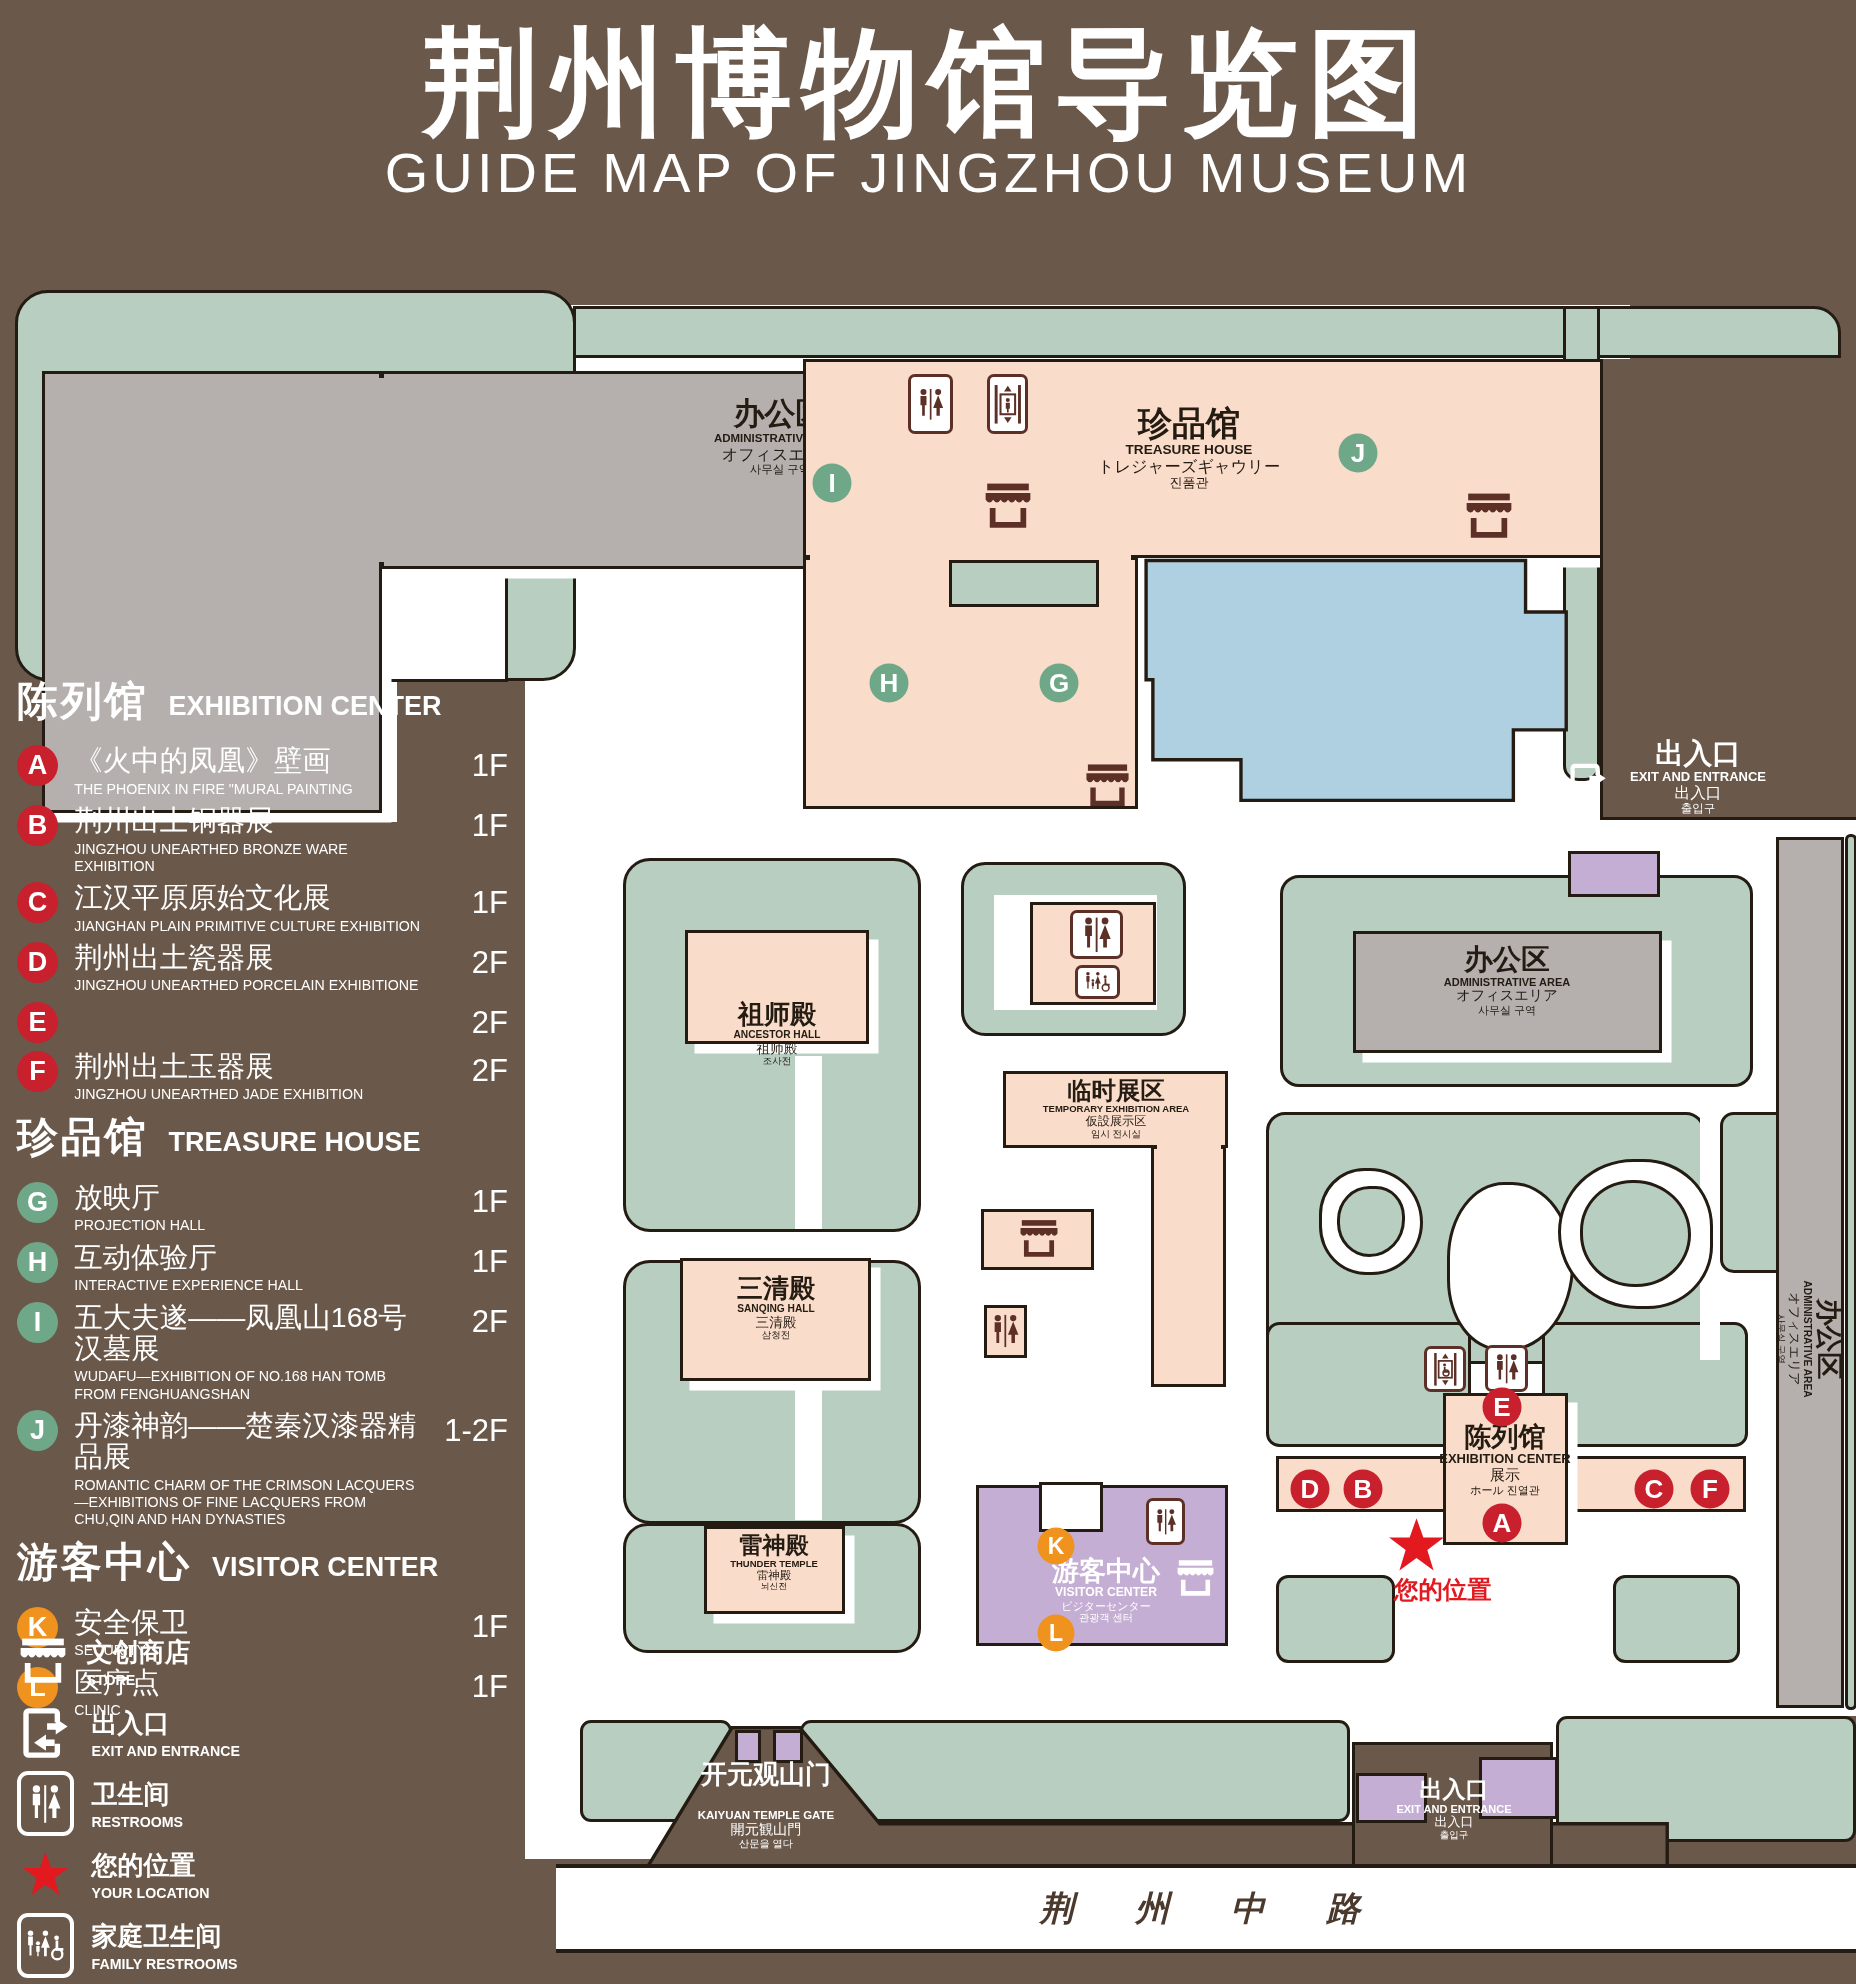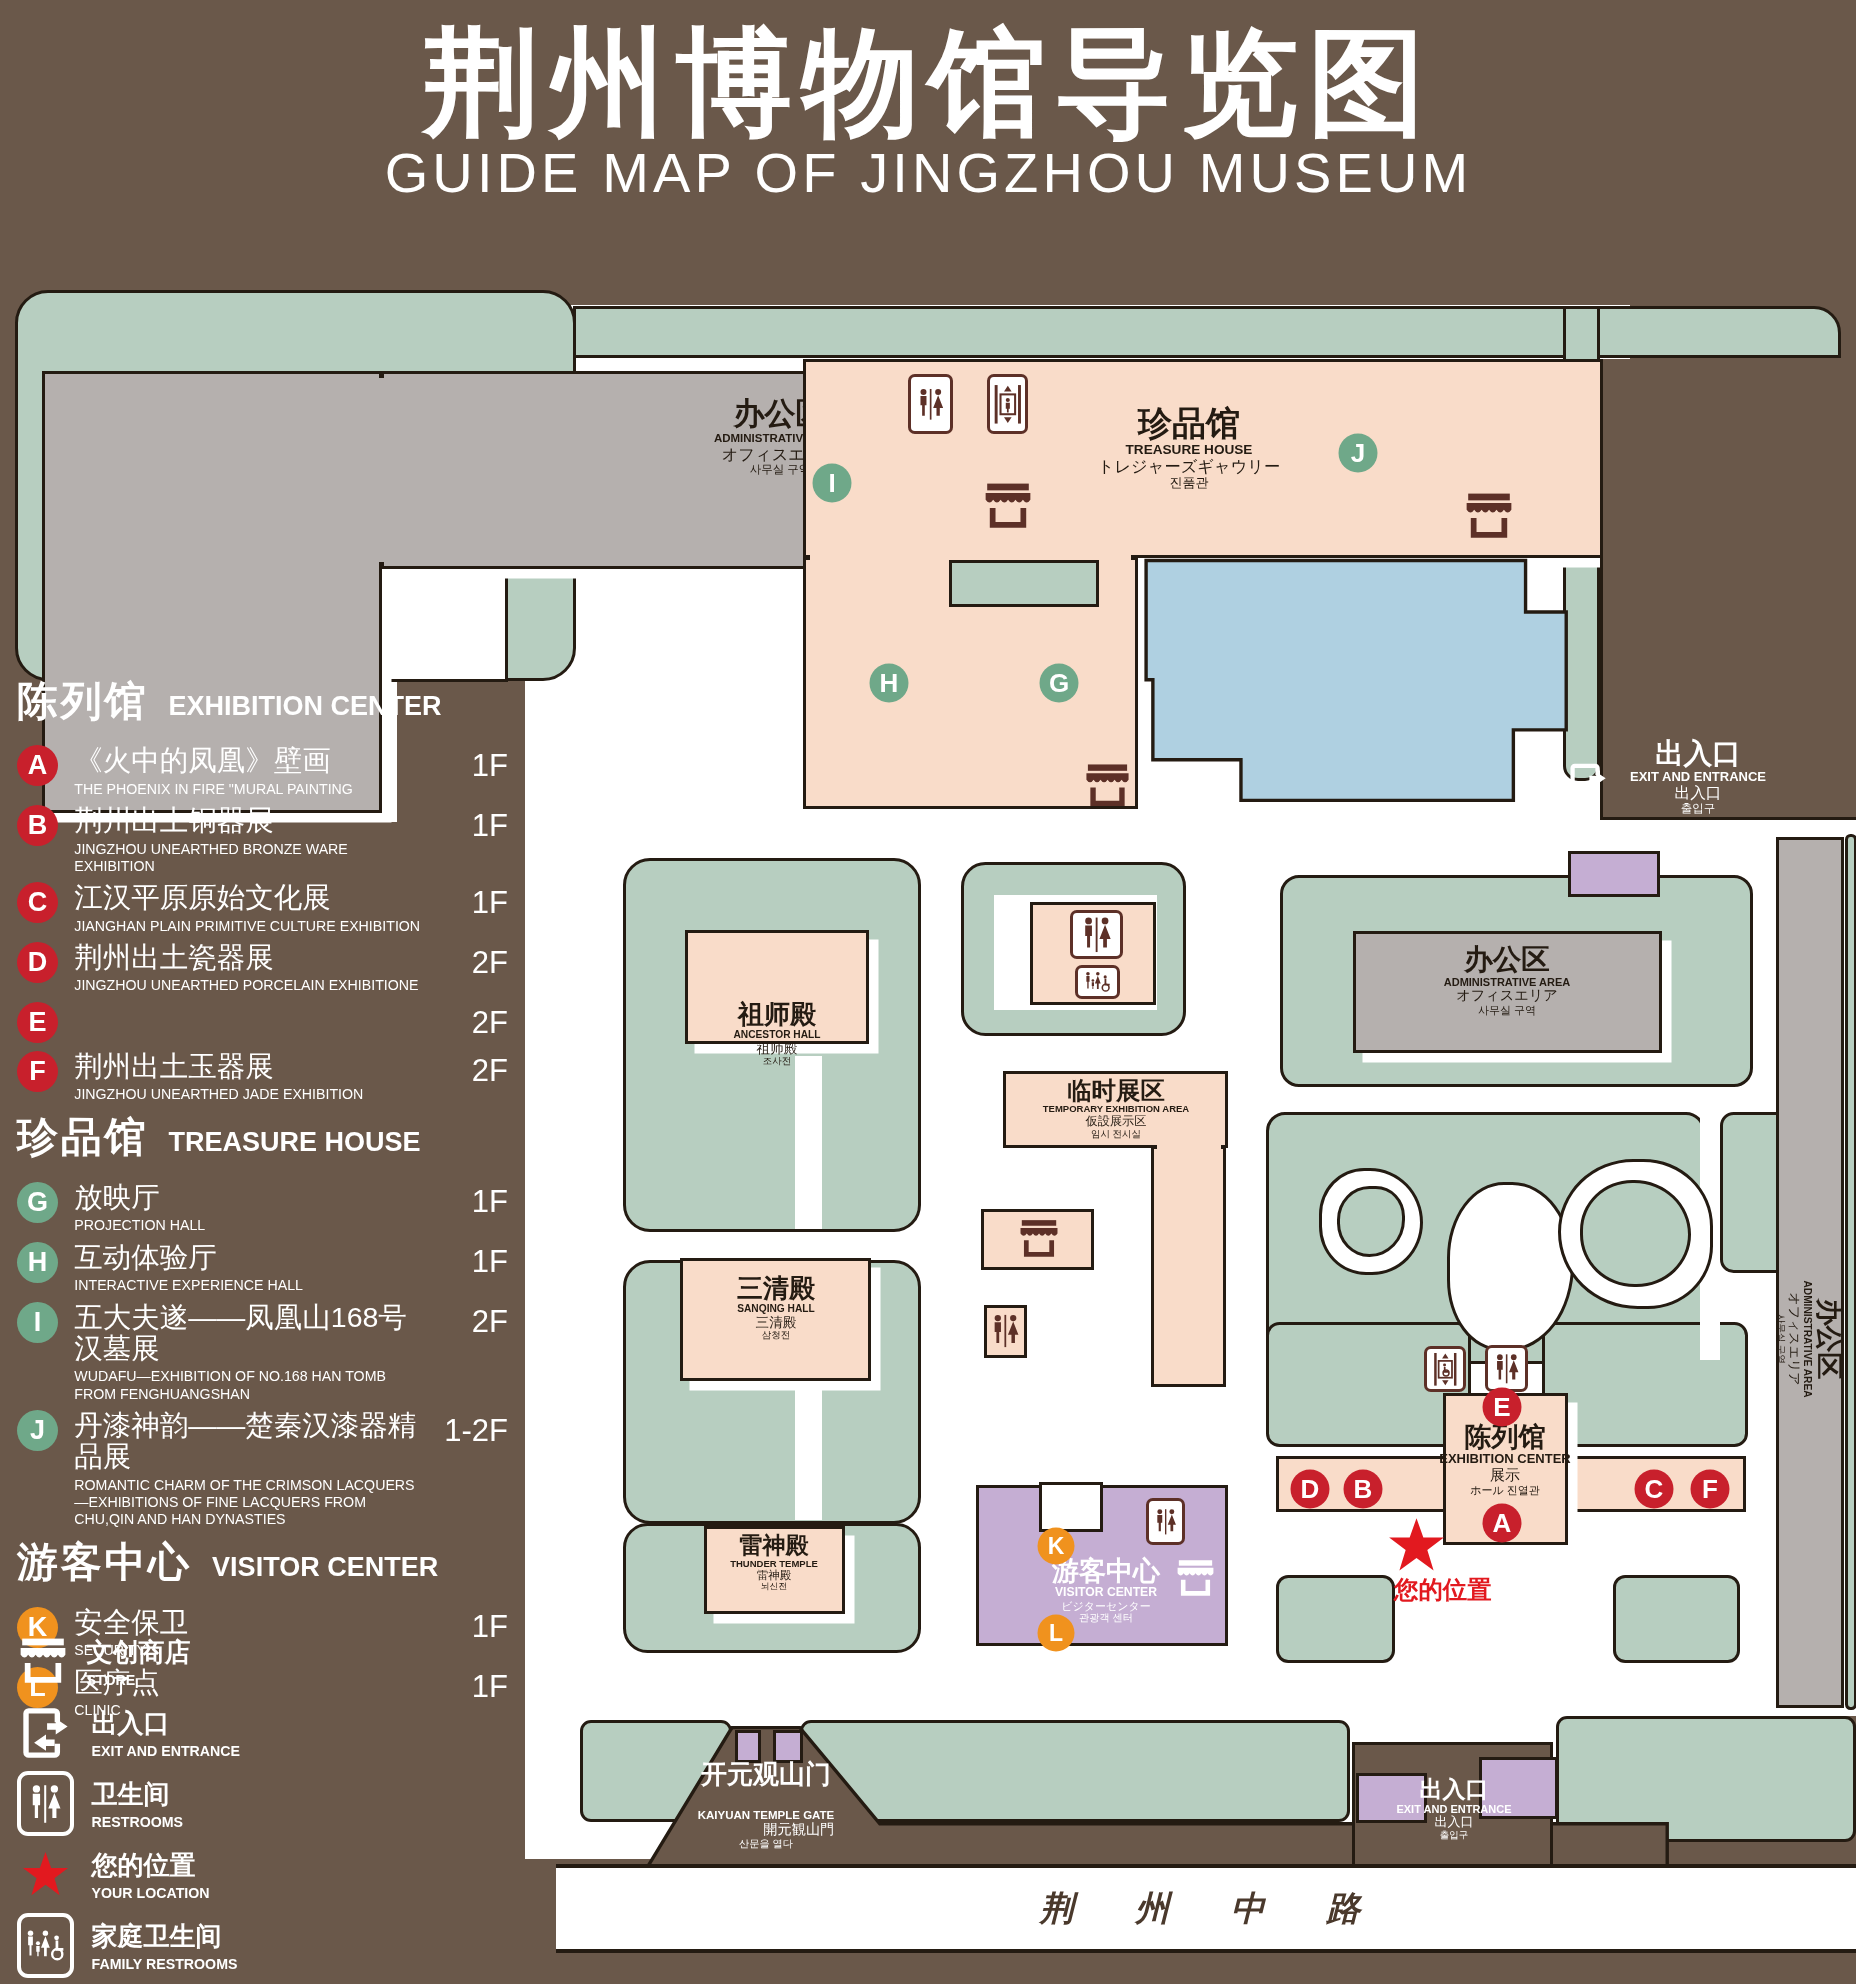--- a/index.html
+++ b/index.html
@@ -309,21 +309,21 @@
       </svg></div>
 
   <svg class="abs" style="left:644px;top:1722px;" width="1030" height="146" viewBox="0 0 1520 215">
     <path d="M130 8 L230 8 L348 150 L1510 150 L1510 214 L5 214 L125 16 Z" fill="#6a584a" stroke="#241b12" stroke-width="5"></path>
   </svg>
   <div class="purple ns" style="left:735px;top:1730px;width:26px;height:33px;"></div>
   <div class="purple ns" style="left:773px;top:1730px;width:30px;height:33px;"></div>
   <div class="lbl light" style="left:766px;top:1760px;">
     <div class="l1" style="font-size:26px;">开元观山门</div>
     <div class="l2" style="font-size:11.5px;margin-top:20px;">KAIYUAN TEMPLE GATE</div>
-    <div class="l3" style="font-size:14.2px;text-align:right;">開元観山門</div>
+    <div class="l3" style="font-size:14.2px;">開元観山門</div>
     <div class="l4" style="font-size:10.2px;">산문을 열다</div>
   </div>
 
   <div class="brn" style="left:1352px;top:1742px;width:201px;height:123px;border-left:3.4px solid #241b12;border-top:3.4px solid #241b12;border-right:3.4px solid #241b12;"></div>
   <div class="purple ns" style="left:1356px;top:1773px;width:71px;height:50px;"></div>
   <div class="purple ns" style="left:1479px;top:1757px;width:79px;height:62px;"></div>
   <div class="lbl light" style="left:1454px;top:1777px;">
     <div class="l1" style="font-size:23px;">出入口</div>
     <div class="l2" style="font-size:11px;">EXIT AND ENTRANCE</div>
     <div class="l3" style="font-size:13px;">出入口</div>

